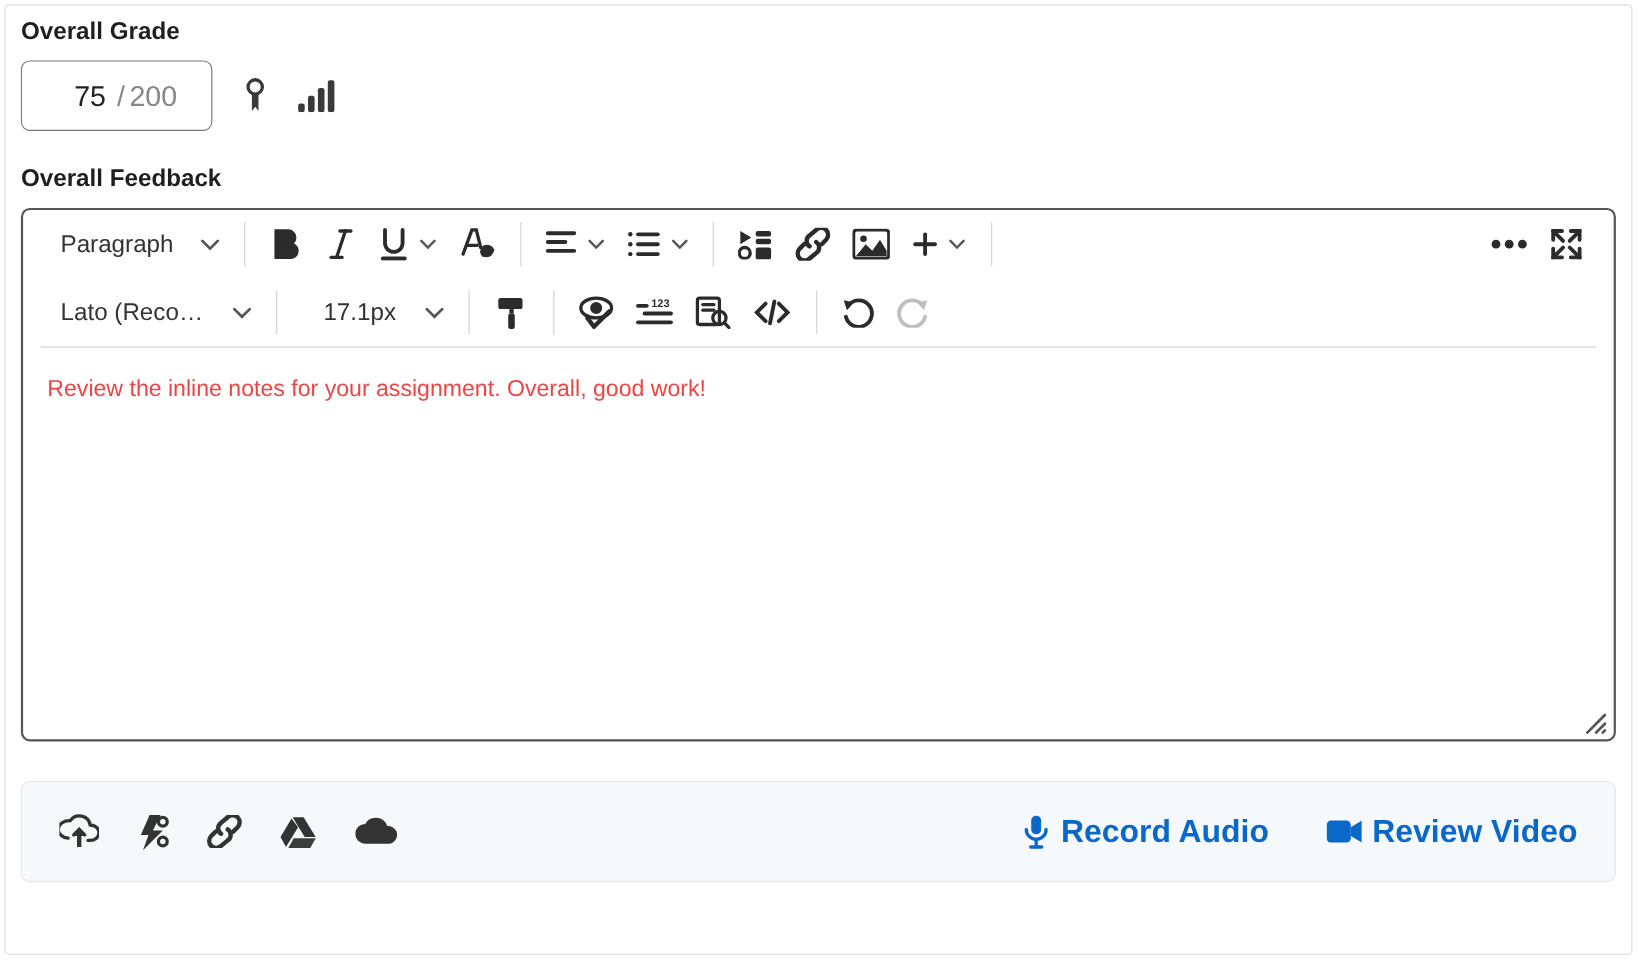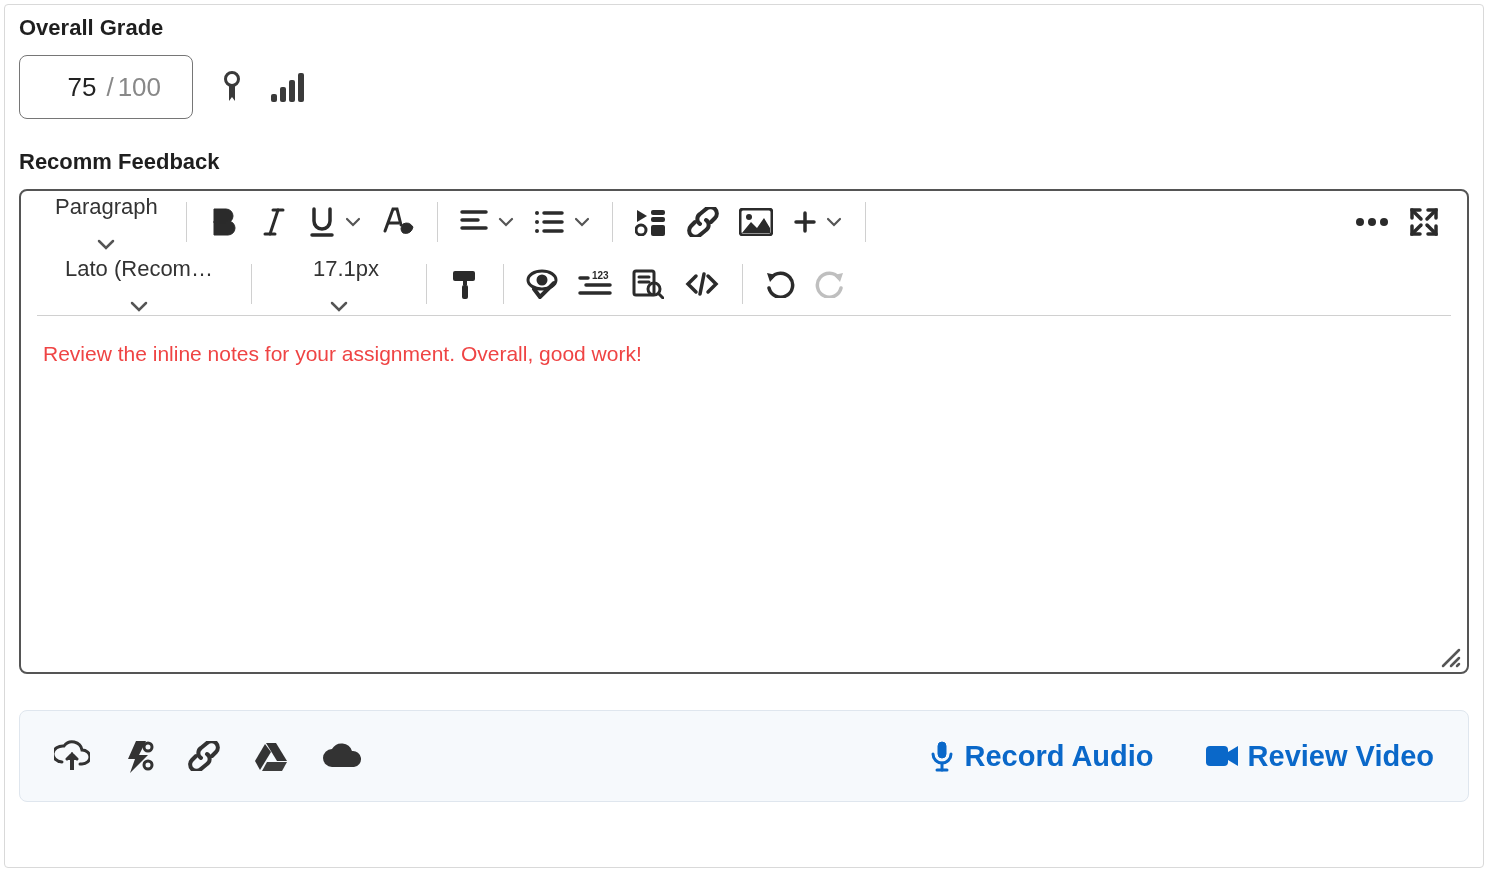--- a/index.html
+++ b/index.html
@@ -100,21 +100,20 @@
     font-size: 22px;
     color: #333;
     padding: 0 6px;
   }
   .tb-dd {
     display: inline-flex;
     align-items: center;
     gap: 18px;
     padding: 0 10px;
     cursor: pointer;
-    flex-direction: column;
   }
   .vsep {
     width: 1px;
     height: 40px;
     background: #d0d0d0;
     margin: 0 12px;
   }
   .disabled { color: #bfbfbf !important; }
   .spacer { flex: 1; }
   .editor-content {
@@ -165,39 +164,39 @@
 <body>
 
 <div class="panel">
 
   <div class="section-label">Overall Grade</div>
 
   <div class="grade-row">
     <div class="grade-input-box">
       <input class="grade-score" value="75" style="">
       <span class="grade-sep">/</span>
-      <span class="grade-max">100</span>
+      <span class="grade-max">200</span>
     </div>
     <span class="tool-icon">
       <svg width="22" height="34" viewBox="0 0 22 34" stroke="#3a3a3a" stroke-width="3" fill="none" stroke-linecap="round">
         <circle cx="11" cy="9" r="6.5"></circle>
         <path d="M8 15 L8 31 L11 27 L14 31 L14 15" fill="#3a3a3a" stroke="none"></path>
       </svg>
     </span>
     <span class="tool-icon">
       <svg width="34" height="30" viewBox="0 0 34 30" fill="#3a3a3a">
         <rect x="0" y="22" width="6" height="8" rx="2"></rect>
         <rect x="9" y="15" width="6" height="15" rx="2"></rect>
         <rect x="18" y="8" width="6" height="22" rx="2"></rect>
         <rect x="27" y="1" width="6" height="29" rx="2"></rect>
       </svg>
     </span>
   </div>
 
-  <div class="section-label">Recomm Feedback</div>
+  <div class="section-label">Overall Feedback</div>
 
   <div class="editor-box">
 
     <div class="toolbar row1">
       <div class="tb-dd">
         <span class="tb-label">Paragraph</span>
         <span class="chev">
           <svg width="18" height="12" viewBox="0 0 18 12" stroke="#555" stroke-width="2.5" fill="none" stroke-linecap="round">
               <path d="M2 3 L9 10 L16 3"></path>
             </svg>

